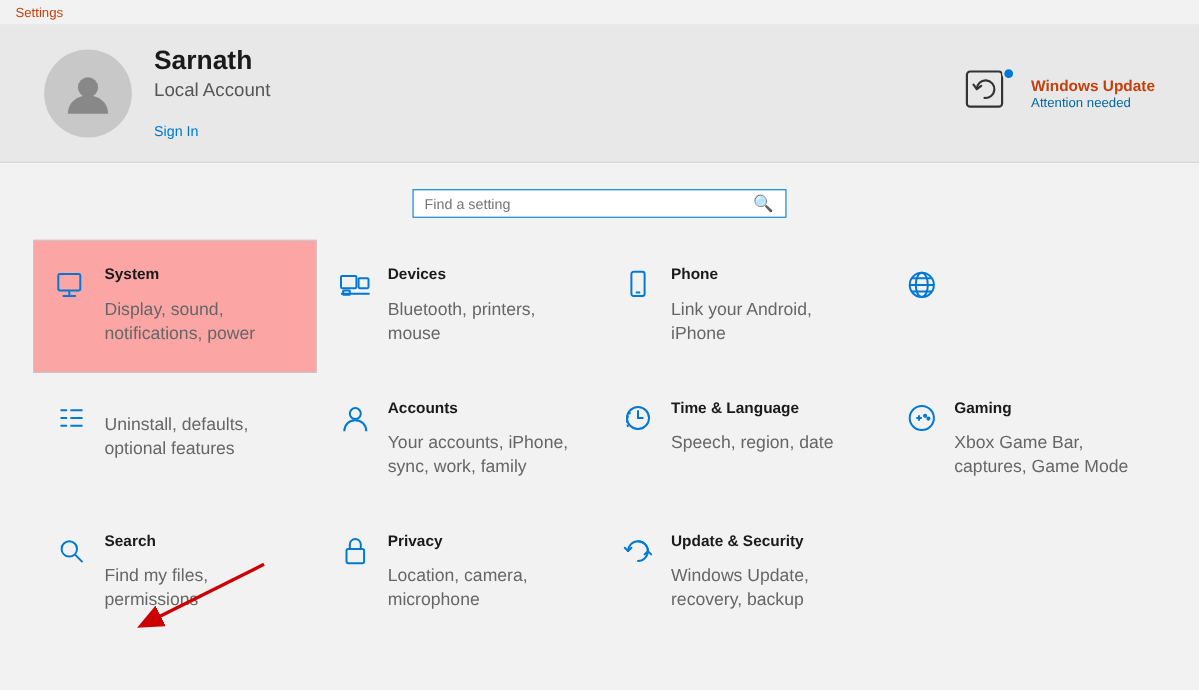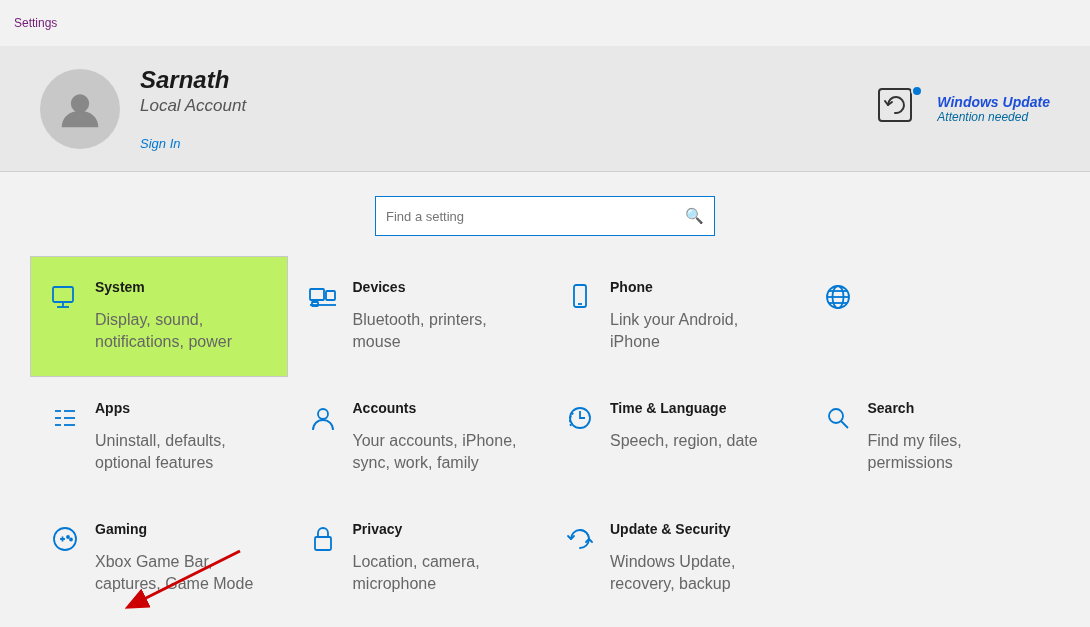--- a/index.html
+++ b/index.html
@@ -7,34 +7,33 @@
       font-family: 'Segoe UI', Arial, sans-serif;
       background: #f2f2f2;
       width: 1090px;
       min-height: 627px;
       overflow: hidden;
     }
 
     
     .title-bar {
       background: #f2f2f2;
-      padding: 16px 14px;
+      padding: 4px 14px;
       font-size: 12px;
-      color: #701a75;
+      color: #c2410c;
     }
 
     
     .header {
       background: #e8e8e8;
       padding: 20px 40px;
       display: flex;
       align-items: center;
       justify-content: space-between;
       border-bottom: 1px solid #d0d0d0;
-      font-style: italic;
     }
     .profile-section {
       display: flex;
       align-items: center;
       gap: 20px;
     }
     .avatar {
       width: 80px;
       height: 80px;
       border-radius: 50%;
@@ -92,41 +91,41 @@
       background: #0078d4;
       border-radius: 50%;
       position: absolute;
       top: 0;
       right: 0;
       border: 2px solid #e8e8e8;
     }
     .update-text .update-title {
       font-size: 14px;
       font-weight: 600;
-      color: #1d4ed8;
+      color: #c2410c;
     }
     .update-text .update-subtitle {
       font-size: 12px;
       color: #0369a1;
     }
 
     
     .search-area {
       background: #f2f2f2;
       display: flex;
       justify-content: center;
       padding: 24px 0 20px 0;
     }
     .search-bar {
       display: flex;
       align-items: center;
       border: 1.5px solid #0078d4;
       background: #fff;
       width: 340px;
-      height: 40px;
+      height: 26px;
       padding: 0 10px;
     }
     .search-bar input {
       border: none;
       outline: none;
       font-size: 13px;
       color: #888;
       flex: 1;
       background: transparent;
       font-family: 'Segoe UI', Arial, sans-serif;
@@ -149,21 +148,21 @@
       display: flex;
       align-items: flex-start;
       gap: 14px;
       padding: 22px 18px;
       cursor: pointer;
       border: 1.5px solid transparent;
       transition: background 0.1s;
       min-height: 90px;
     }
     .setting-item.active {
-      background: #bef264;
+      background: #fca5a5;
       border: 1.5px solid #c8c8c8;
     }
 
     .setting-icon {
       flex-shrink: 0;
       margin-top: 2px;
       width: 32px;
       height: 32px;
       display: flex;
       align-items: center;
@@ -314,21 +313,20 @@
           <svg viewBox="0 0 28 28" fill="none" stroke="#0078d4" stroke-width="1.8">
       <line x1="4" y1="7" x2="10" y2="7"></line>
       <line x1="4" y1="14" x2="10" y2="14"></line>
       <line x1="4" y1="21" x2="10" y2="21"></line>
       <line x1="13" y1="7" x2="24" y2="7"></line>
       <line x1="13" y1="14" x2="24" y2="14"></line>
       <line x1="13" y1="21" x2="24" y2="21"></line>
     </svg>
         </div>
         <div class="setting-text">
-          <div class="setting-title">Apps</div>
           <div class="setting-desc">Uninstall, defaults, optional features</div>
         </div>
       </div>
       <div class="setting-item">
         <div class="setting-icon">
           <svg viewBox="0 0 28 28" fill="none" stroke="#0078d4" stroke-width="1.8">
       <circle cx="14" cy="10" r="5"></circle>
       <path d="M4 26c0-6 4.5-10 10-10s10 4 10 10"></path>
     </svg>
         </div>
@@ -341,52 +339,52 @@
         <div class="setting-icon">
           <svg viewBox="0 0 28 28" fill="none" stroke="#0078d4" stroke-width="1.8">
       <circle cx="14" cy="14" r="10"></circle>
       <polyline points="14,7 14,14 19,14"></polyline>
       <path d="M5 22 Q2 14 8 8" stroke-dasharray="2 2"></path>
     </svg>
         </div>
         <div class="setting-text">
           <div class="setting-title">Time &amp; Language</div>
           <div class="setting-desc">Speech, region, date</div>
-        </div>
-      </div>
-      <div class="setting-item">
-        <div class="setting-icon">
-          <svg viewBox="0 0 28 28" fill="none" stroke="#0078d4" stroke-width="1.8">
-      <circle cx="12" cy="12" r="7"></circle>
-      <line x1="17" y1="17" x2="24" y2="24"></line>
-    </svg>
-        </div>
-        <div class="setting-text">
-          <div class="setting-title">Search</div>
-          <div class="setting-desc">Find my files, permissions</div>
         </div>
       </div>
       <div class="setting-item">
         <div class="setting-icon">
           <svg viewBox="0 0 28 28" fill="none" stroke="#0078d4" stroke-width="1.8">
       <circle cx="14" cy="14" r="11"></circle>
       <line x1="9" y1="14" x2="14" y2="14"></line>
       <line x1="11.5" y1="11.5" x2="11.5" y2="16.5"></line>
       <circle cx="17" cy="12" r="1" fill="#0078d4"></circle>
       <circle cx="20" cy="14.5" r="1" fill="#0078d4"></circle>
     </svg>
         </div>
         <div class="setting-text">
           <div class="setting-title">Gaming</div>
           <div class="setting-desc">Xbox Game Bar, captures, Game Mode</div>
         </div>
       </div>
       <div class="setting-item">
         <div class="setting-icon">
           <svg viewBox="0 0 28 28" fill="none" stroke="#0078d4" stroke-width="1.8">
+      <circle cx="12" cy="12" r="7"></circle>
+      <line x1="17" y1="17" x2="24" y2="24"></line>
+    </svg>
+        </div>
+        <div class="setting-text">
+          <div class="setting-title">Search</div>
+          <div class="setting-desc">Find my files, permissions</div>
+        </div>
+      </div>
+      <div class="setting-item">
+        <div class="setting-icon">
+          <svg viewBox="0 0 28 28" fill="none" stroke="#0078d4" stroke-width="1.8">
       <rect x="6" y="12" width="16" height="13" rx="1.5"></rect>
       <path d="M9 12V8a5 5 0 0 1 10 0v4"></path>
     </svg>
         </div>
         <div class="setting-text">
           <div class="setting-title">Privacy</div>
           <div class="setting-desc">Location, camera, microphone</div>
         </div>
       </div>
       <div class="setting-item">

